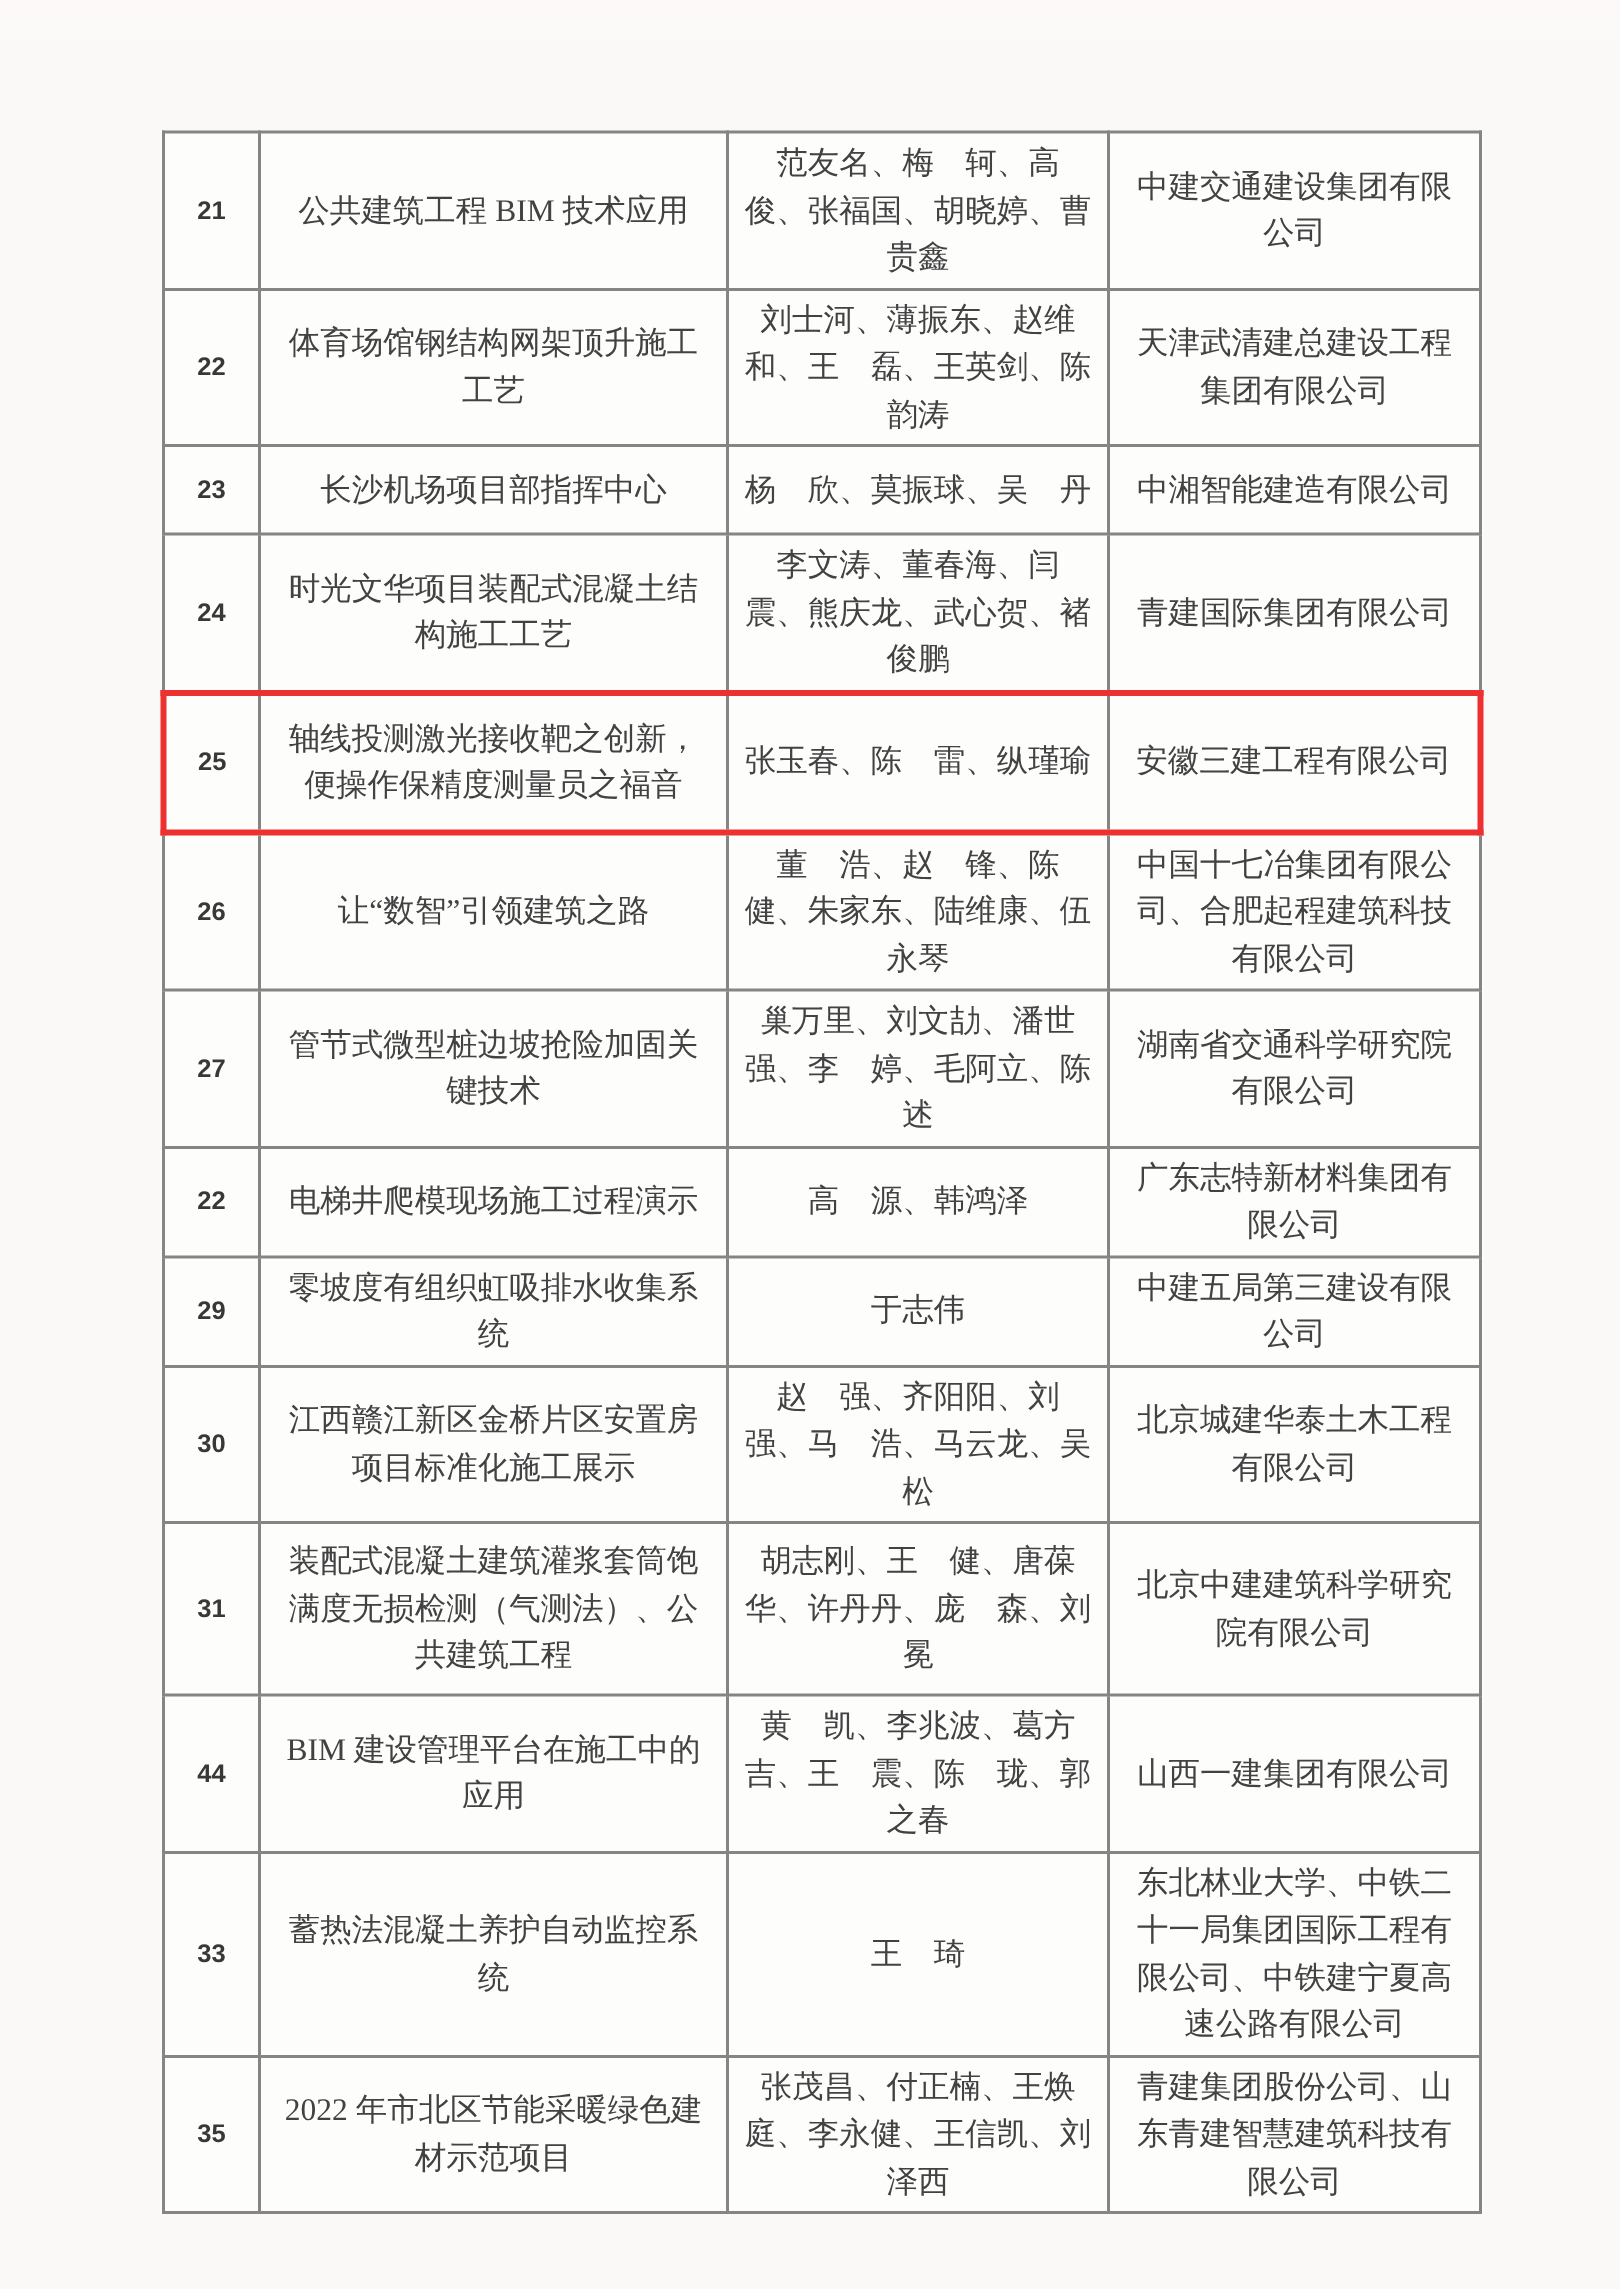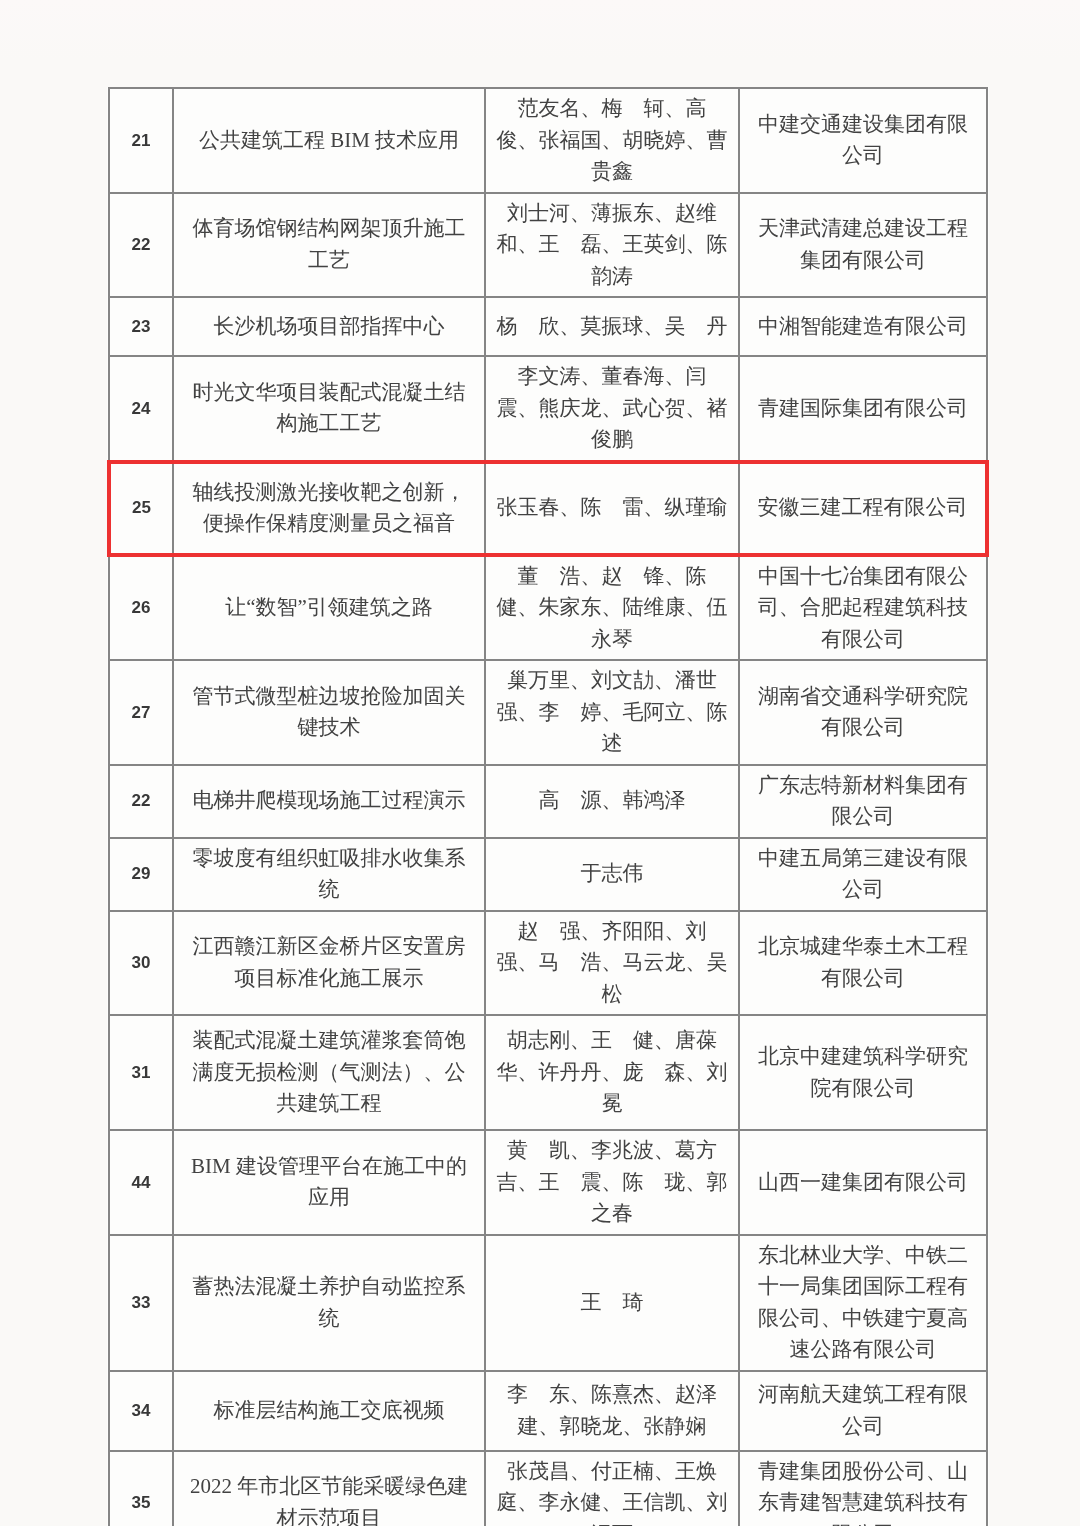--- a/index.html
+++ b/index.html
@@ -158,26 +158,20 @@
           <td class="team">黄　凯、李兆波、葛方吉、王　震、陈　珑、郭之春</td>
           <td class="company">山西一建集团有限公司</td>
         </tr>
         <tr>
           <td class="no">33</td>
           <td class="project">蓄热法混凝土养护自动监控系统</td>
           <td class="team">王　琦</td>
           <td class="company">东北林业大学、中铁二十一局集团国际工程有限公司、中铁建宁夏高速公路有限公司</td>
         </tr>
         <tr>
-          <td class="no">34</td>
-          <td class="project">标准层结构施工交底视频</td>
-          <td class="team">李　东、陈熹杰、赵泽建、郭晓龙、张静娴</td>
-          <td class="company">河南航天建筑工程有限公司</td>
-        </tr>
-        <tr>
           <td class="no">35</td>
           <td class="project">2022 年市北区节能采暖绿色建材示范项目</td>
           <td class="team">张茂昌、付正楠、王焕庭、李永健、王信凯、刘泽西</td>
           <td class="company">青建集团股份公司、山东青建智慧建筑科技有限公司</td>
         </tr>
       </tbody>
   </table>
 </div>
 
 </body></html>

